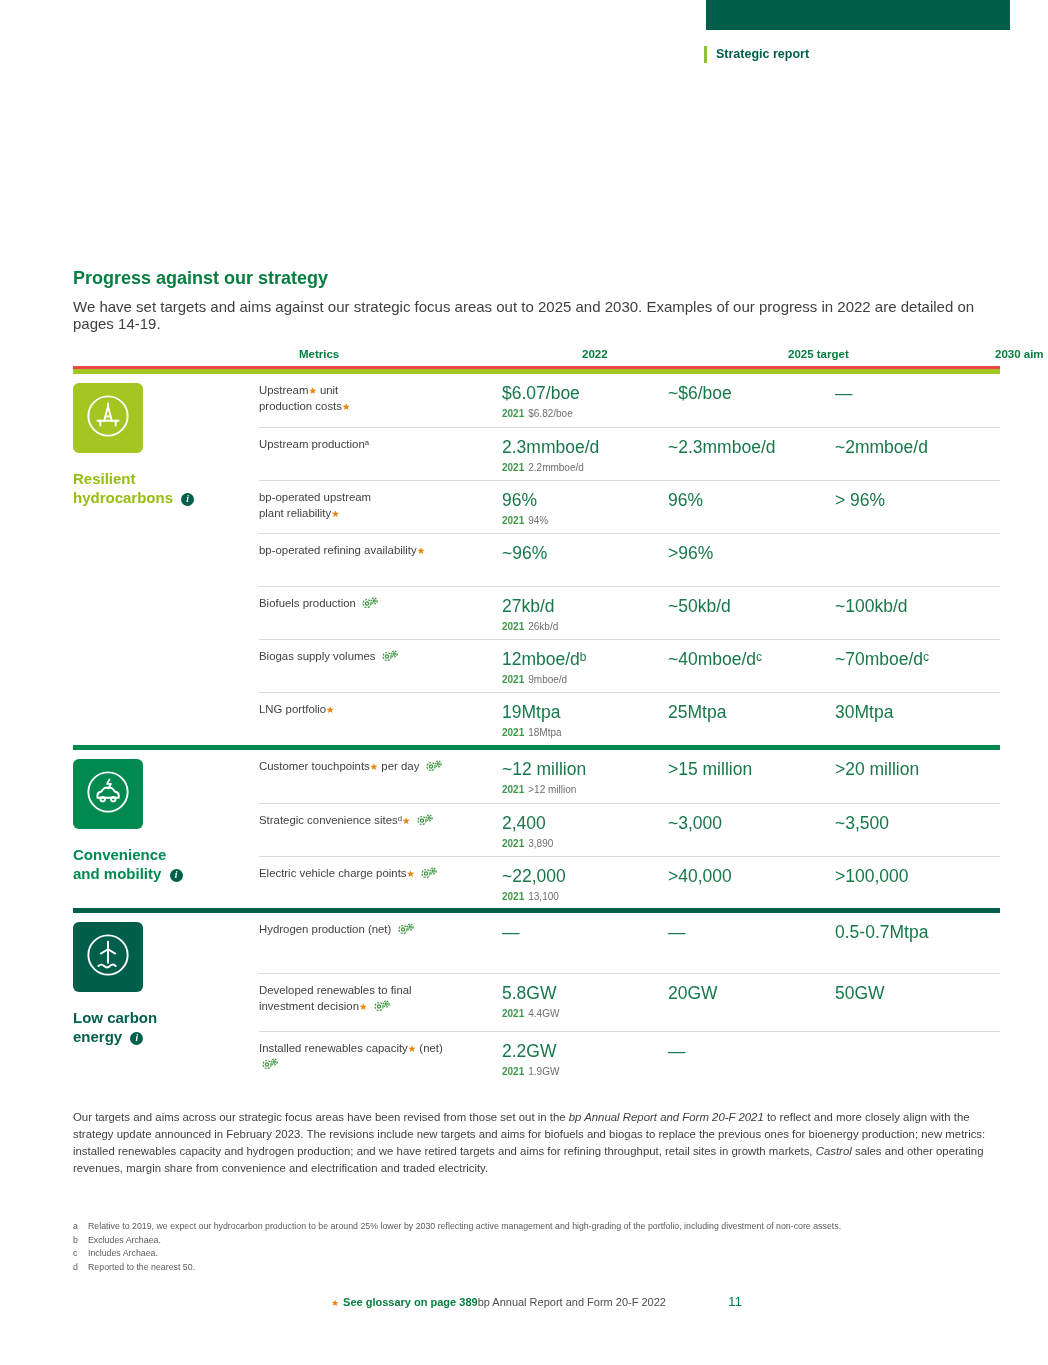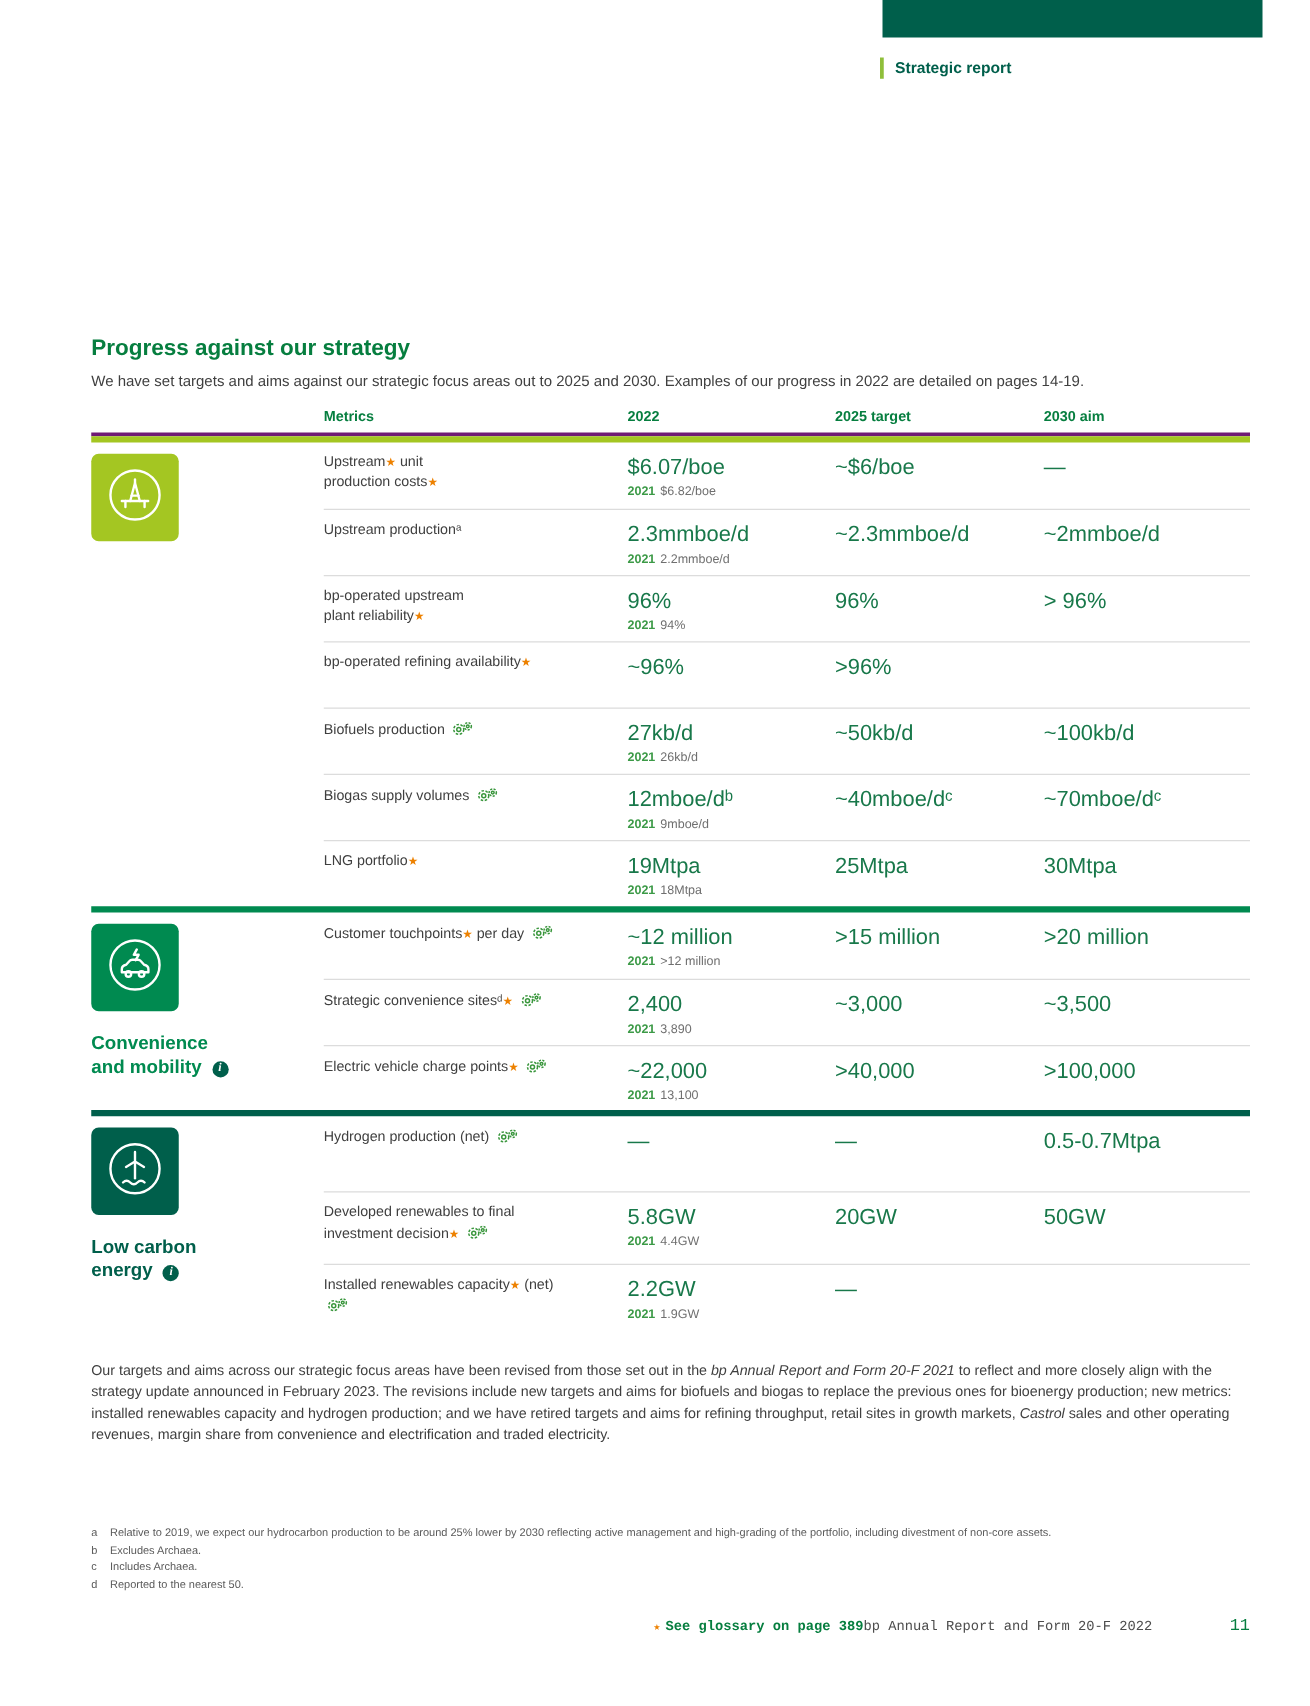--- a/index.html
+++ b/index.html
@@ -10,25 +10,25 @@
     color: #3f3f3f;
   }
   .topbar { position: absolute; top: 0; left: 706px; width: 304px; height: 30px; background: #005f4b; }
   .tab {
     position: absolute; top: 46px; left: 704px;
     border-left: 3px solid #8fbf3a; padding-left: 9px;
     font-size: 12.5px; font-weight: bold; color: #005f4b; line-height: 17px;
   }
   .content { position: absolute; top: 268px; left: 73px; width: 927px; }
   .title { font-size: 18px; font-weight: bold; color: #067e3f; }
-  .intro { margin-top: 9px; font-size: 12px; color: #3f3f3f; }
+  .intro { margin-top: 9px; font-size: 15px; color: #3f3f3f; }
 
   .thead {
     display: grid; grid-template-columns: 186px 243px 166px 167px 165px;
-    margin-top: 16px; padding-bottom: 6px; border-bottom: 3px solid #701a75;
+    margin-top: 16px; padding-bottom: 6px; border-bottom: 3px solid #ef4444; gap: 40px;
   }
   .th { font-size: 11.5px; font-weight: bold; color: #067e3f; }
 
   .section { display: flex; border-top: 5px solid var(--c); }
   .icon-col { width: 186px; padding-top: 9px; }
   .tile {
     width: 70px; height: 70px; border-radius: 6px; background: var(--c);
     display: flex; align-items: center; justify-content: center;
   }
   .section-label {
@@ -51,21 +51,21 @@
   .prev .pv { color: #6f6f6f; margin-left: 4px; }
   .star { color: #ed8100; font-size: 0.82em; }
   .gears svg { vertical-align: -3px; margin-left: 2px; }
 
   .bodypara { margin-top: 22px; font-size: 11.4px; line-height: 1.5; color: #3f3f3f; }
 
   .footnotes { position: absolute; left: 73px; top: 1220px; width: 927px; font-size: 8.8px; color: #5b5b5b; line-height: 1.55; }
   .footnote { display: flex; }
   .fn-label { width: 15px; flex: none; }
 
-  .footer { position: absolute; left: 73px; top: 1294px; width: 927px; display: flex; justify-content: flex-end; align-items: baseline; font-family: Liberation Mono, monospace; }
+  .footer { position: absolute; left: 73px; top: 1294px; width: 927px; display: flex; justify-content: center; align-items: baseline; }
   .glossary { font-size: 11px; font-weight: bold; color: #067e3f; }
   .glossary .star { margin-right: 4px; }
   .footer-right { display: flex; align-items: baseline; }
   .report-name { font-size: 11px; color: #4d4d4d; }
   .pagenum { font-size: 13.5px; color: #067e3f; margin-left: 62px; }
 </style>
 </head>
 <body>
 
 <div class="topbar"></div>
@@ -89,20 +89,22 @@
           <div class="tile">
             <span class="tile-icon"><svg width="46" height="46" viewBox="0 0 48 48" fill="none" stroke="#ffffff" stroke-width="2" stroke-linecap="round" stroke-linejoin="round">
                 <circle cx="24" cy="24" r="20.5"></circle>
                 <path d="M13 29h22"></path>
                 <path d="M16 29v5M32 29v5"></path>
                 <path d="M20 29l4-15 4 15"></path>
                 <path d="M21.2 24.5h5.6"></path>
                 <path d="M24 14v-3"></path>
               </svg></span>
           </div>
+          <div class="section-label">Resilient
+hydrocarbons <span class="info">i</span></div>
         </div>
         <div class="rows">
           <div class="row">
             <div class="cell metric">Upstream<span class="star">★</span> unit
 production costs<span class="star">★</span></div>
             <div class="cell">
               <div class="big">$6.07/boe</div>
               <div class="prev"><span class="yr">2021</span><span class="pv">$6.82/boe</span></div>
             </div>
             <div class="cell big">~$6/boe</div>

